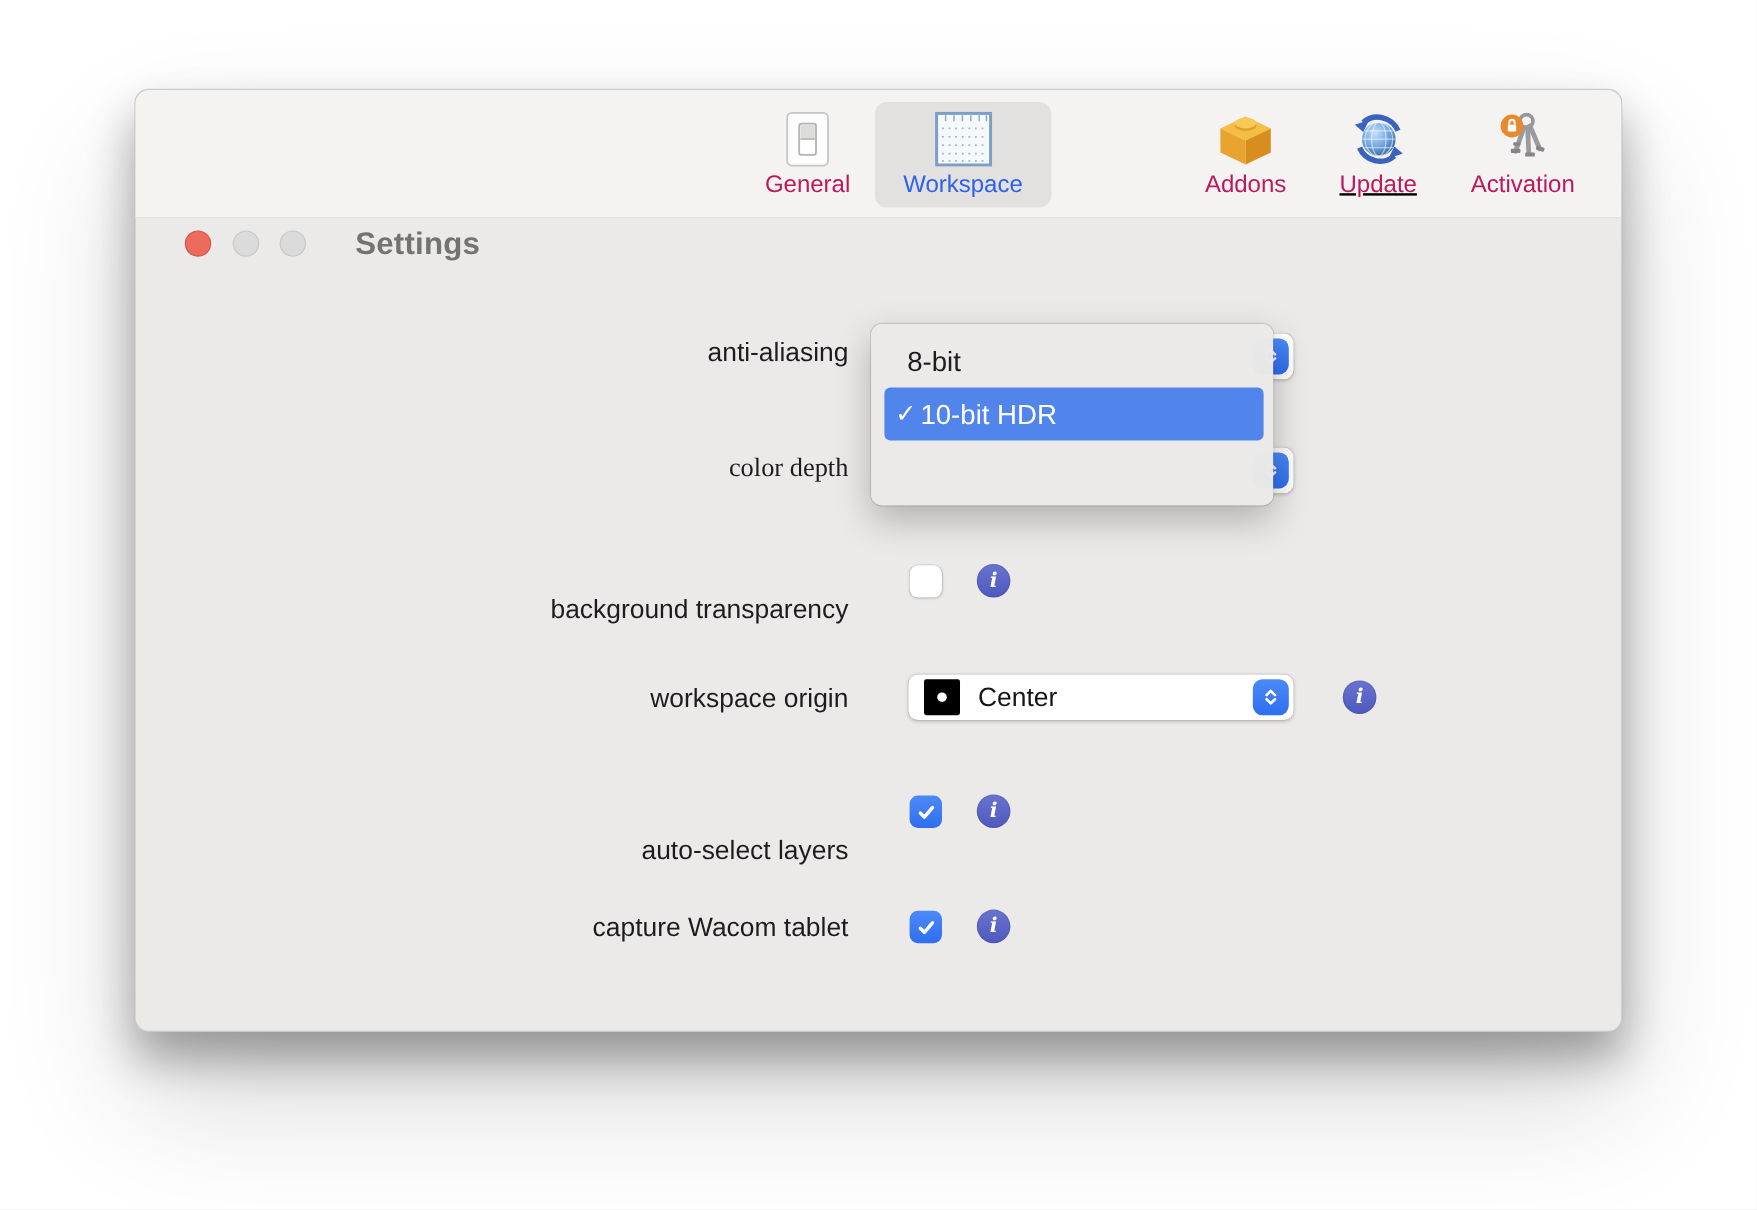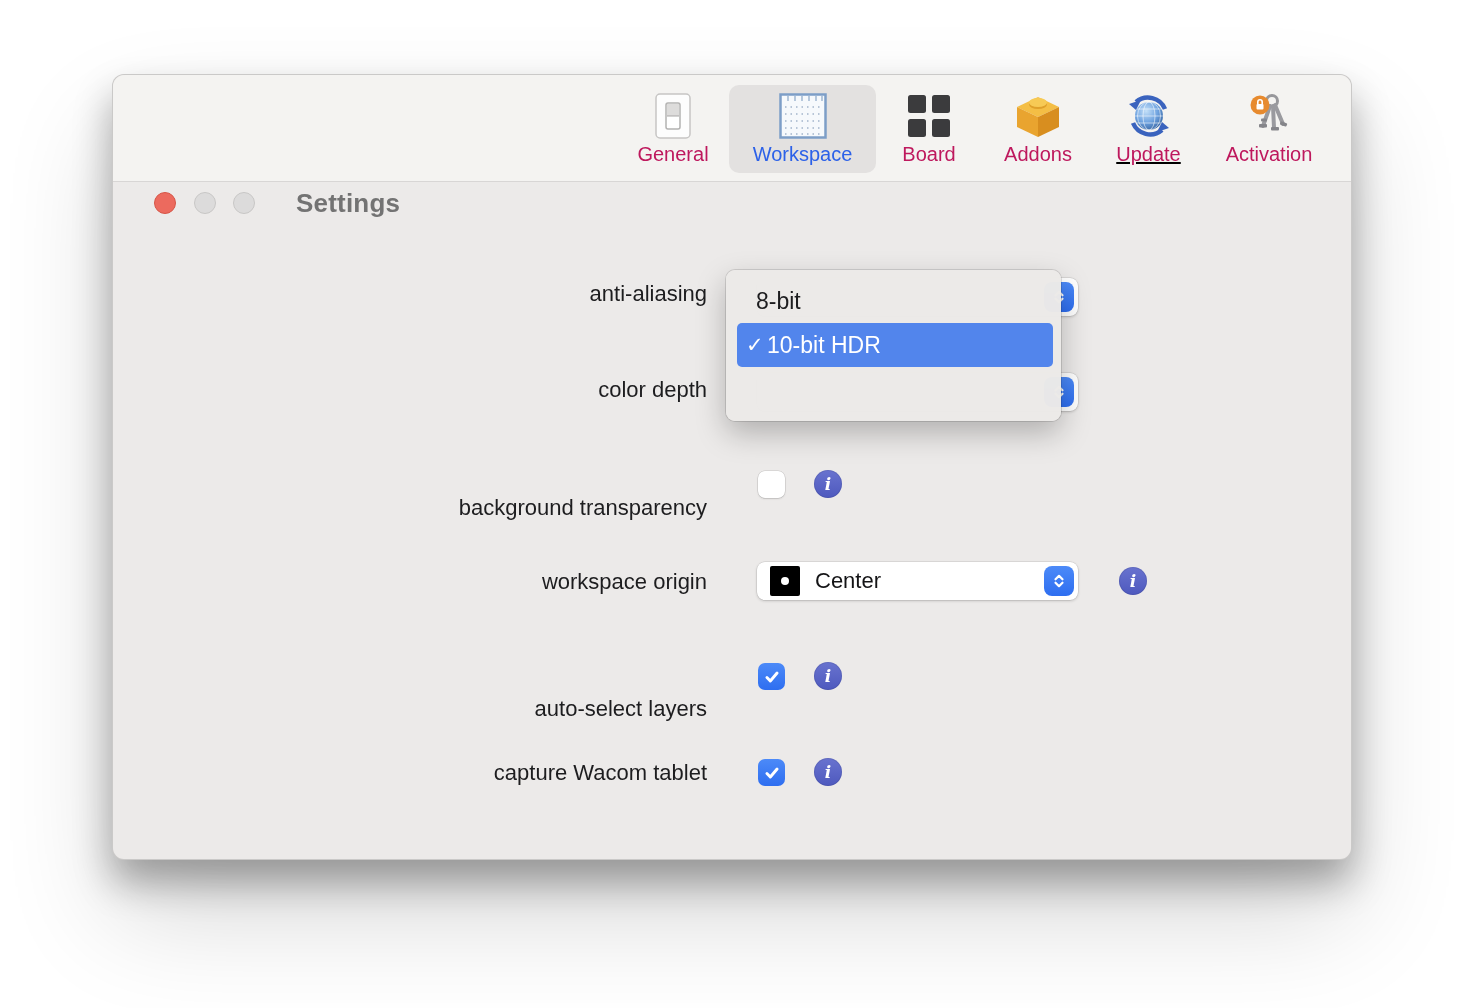--- a/index.html
+++ b/index.html
@@ -165,31 +165,20 @@
               <line x1="6" y1="21" x2="44" y2="21"></line>
             <line x1="6" y1="28" x2="44" y2="28"></line>
               <line x1="6" y1="35" x2="44" y2="35"></line>
             <line x1="6" y1="41" x2="44" y2="41"></line>
           </g>
         </svg>
       </div>
       <div class="tb-label">Workspace</div>
     </div>
 
-    <div class="tb-item" style="left:771px; width:90px;">
-      <div class="tb-icon">
-        <svg width="42" height="42" viewBox="0 0 42 42">
-          <rect x="0" y="0" width="18" height="18" rx="2.5" fill="#3b3b3d"></rect>
-          <rect x="24" y="0" width="18" height="18" rx="2.5" fill="#3b3b3d"></rect>
-          <rect x="0" y="24" width="18" height="18" rx="2.5" fill="#3b3b3d"></rect>
-          <rect x="24" y="24" width="18" height="18" rx="2.5" fill="#3b3b3d"></rect>
-        </svg>
-      </div>
-      <div class="tb-label">Board</div>
-    </div>
 
     <div class="tb-item" style="left:875px; width:100px;">
       <div class="tb-icon">
         <svg width="48" height="46" viewBox="0 0 48 46">
           <polygon points="24,4 45,14 24,24 3,14" fill="#f4be45"></polygon>
           <polygon points="3,14 24,24 24,44 3,34" fill="#e9a42f"></polygon>
           <polygon points="45,14 24,24 24,44 45,34" fill="#d88e1f"></polygon>
           <ellipse cx="24" cy="11.5" rx="9" ry="4.5" fill="#dfa02a"></ellipse>
           <ellipse cx="24" cy="9.5" rx="9" ry="4.5" fill="#f7ca55"></ellipse>
         </svg>
@@ -253,21 +242,21 @@
   <div class="row-label" style="top:206px;">anti-aliasing</div>
   <div class="popup" style="top:203px; z-index:10;">
     <div class="stepper">
       <svg width="16" height="16" viewBox="0 0 16 16" fill="none" stroke="#fff" stroke-width="2.2" stroke-linecap="round" stroke-linejoin="round">
         <path d="M4.5 6.3 L8 2.8 L11.5 6.3"></path>
           <path d="M4.5 9.7 L8 13.2 L11.5 9.7"></path>
       </svg>
     </div>
   </div>
 
-  <div class="row-label" style="top:302px;">color depth</div>
+  <div class="row-label" style="top:302px;font-family:Liberation Serif, serif;">color depth</div>
   <div class="popup" style="top:298px; z-index:10;">
     <div class="stepper">
       <svg width="16" height="16" viewBox="0 0 16 16" fill="none" stroke="#fff" stroke-width="2.2" stroke-linecap="round" stroke-linejoin="round">
         <path d="M4.5 6.3 L8 2.8 L11.5 6.3"></path>
           <path d="M4.5 9.7 L8 13.2 L11.5 9.7"></path>
       </svg>
     </div>
   </div>
 
   <div class="menu">

